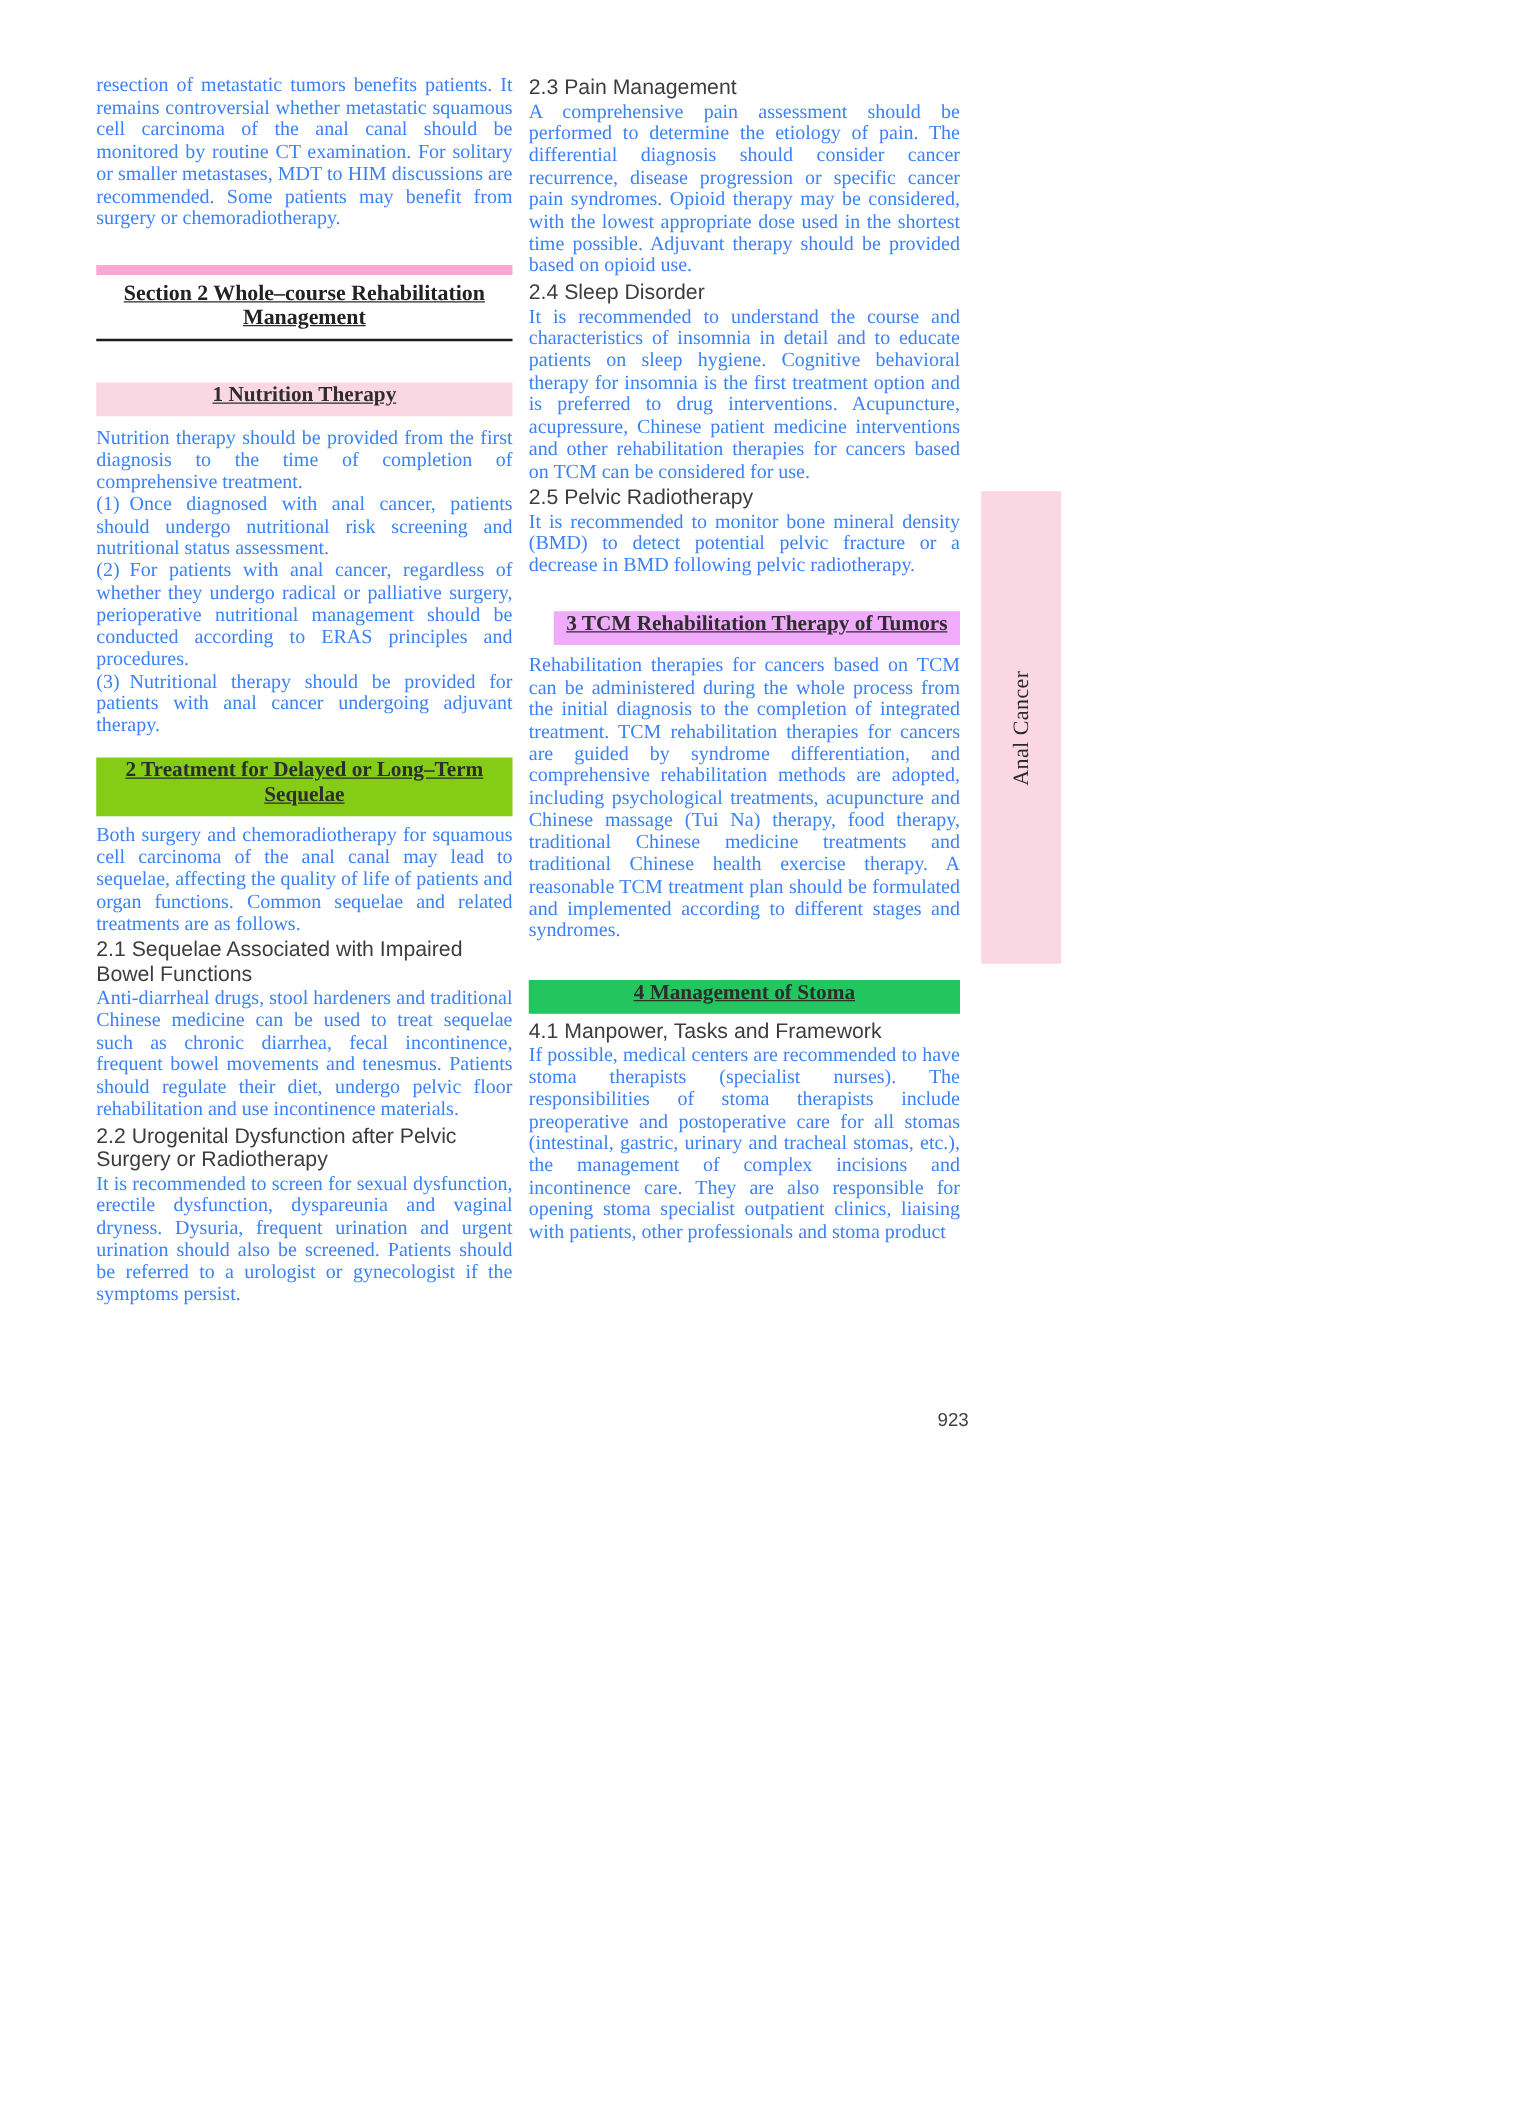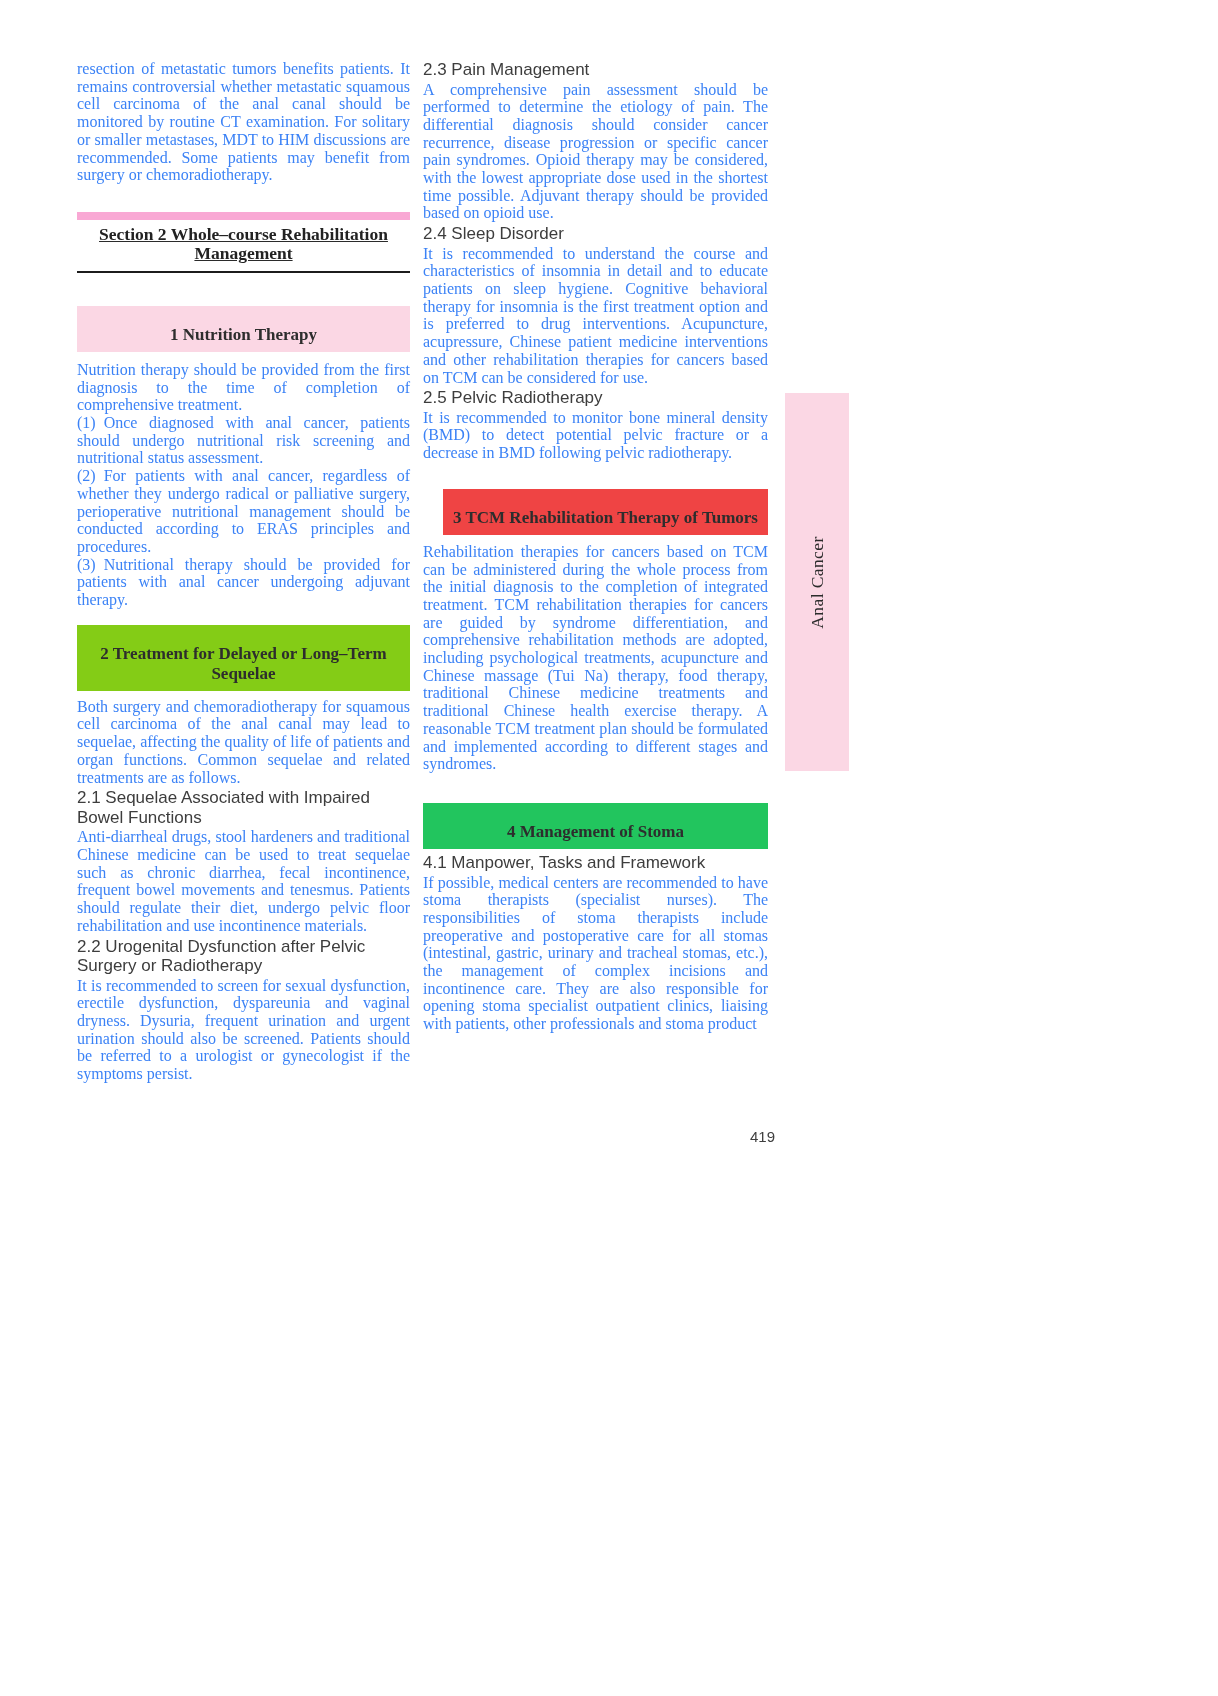--- a/index.html
+++ b/index.html
@@ -40,21 +40,22 @@
   .section-heading {
     margin: 0;
     font: bold 17.5px/19.5px "Liberation Serif", serif;
     text-align: center;
     color: #222222;
   }
   .banner {
     text-align: center;
     font: bold 17px/20px "Liberation Serif", serif;
     color: #2d2d2d;
-    padding: 19px 4px 7px 4px;
+    padding: 0 4px 7px 4px;
+    text-decoration: underline;
   }
   .banner-1 { margin-top: 33px; }
   .banner-2 { margin-top: 16px; }
   .banner-3 { margin-top: 27px; margin-bottom: 8px; }
   .banner-4 { margin-top: 30px; margin-bottom: 4px; }
   .after-banner { margin-top: 9px; }
   .after-gap    { margin-top: 7px; }
 
   .side-tab {
     position: absolute;
@@ -116,29 +117,29 @@
   <div class="col col-right">
     <h3 class="subheading" style="margin-top:0">2.3 Pain Management</h3>
     <p class="body-text">A comprehensive pain assessment should be performed to determine the etiology of pain. The differential diagnosis should consider cancer recurrence, disease progression or specific cancer pain syndromes. Opioid therapy may be considered, with the lowest appropriate dose used in the shortest time possible. Adjuvant therapy should be provided based on opioid use.</p>
 
     <h3 class="subheading">2.4 Sleep Disorder</h3>
     <p class="body-text">It is recommended to understand the course and characteristics of insomnia in detail and to educate patients on sleep hygiene. Cognitive behavioral therapy for insomnia is the first treatment option and is preferred to drug interventions. Acupuncture, acupressure, Chinese patient medicine interventions and other rehabilitation therapies for cancers based on TCM can be considered for use.</p>
 
     <h3 class="subheading">2.5 Pelvic Radiotherapy</h3>
     <p class="body-text">It is recommended to monitor bone mineral density (BMD) to detect potential pelvic fracture or a decrease in BMD following pelvic radiotherapy.</p>
 
-    <div class="banner banner-3" style="background: #ef4444; margin-left: 20px;">3 TCM Rehabilitation Therapy of Tumors</div>
+    <div class="banner banner-3" style="background: #f0abfc; margin-left: 20px;">3 TCM Rehabilitation Therapy of Tumors</div>
 
     <p class="body-text">Rehabilitation therapies for cancers based on TCM can be administered during the whole process from the initial diagnosis to the completion of integrated treatment. TCM rehabilitation therapies for cancers are guided by syndrome differentiation, and comprehensive rehabilitation methods are adopted, including psychological treatments, acupuncture and Chinese massage (Tui Na) therapy, food therapy, traditional Chinese medicine treatments and traditional Chinese health exercise therapy. A reasonable TCM treatment plan should be formulated and implemented according to different stages and syndromes.</p>
 
     <div class="banner banner-4" style="background: #22c55e;">4 Management of Stoma</div>
 
     <h3 class="subheading">4.1 Manpower, Tasks and Framework</h3>
     <p class="body-text">If possible, medical centers are recommended to have stoma therapists (specialist nurses). The responsibilities of stoma therapists include preoperative and postoperative care for all stomas (intestinal, gastric, urinary and tracheal stomas, etc.), the management of complex incisions and incontinence care. They are also responsible for opening stoma specialist outpatient clinics, liaising with patients, other professionals and stoma product</p>
   </div>
 
   <div class="side-tab" style="background: rgb(251, 215, 228);">
     <span class="side-tab-text">Anal Cancer</span>
   </div>
 
-  <div class="page-number">419</div>
+  <div class="page-number">923</div>
 
 </div>
 
 </body></html>

